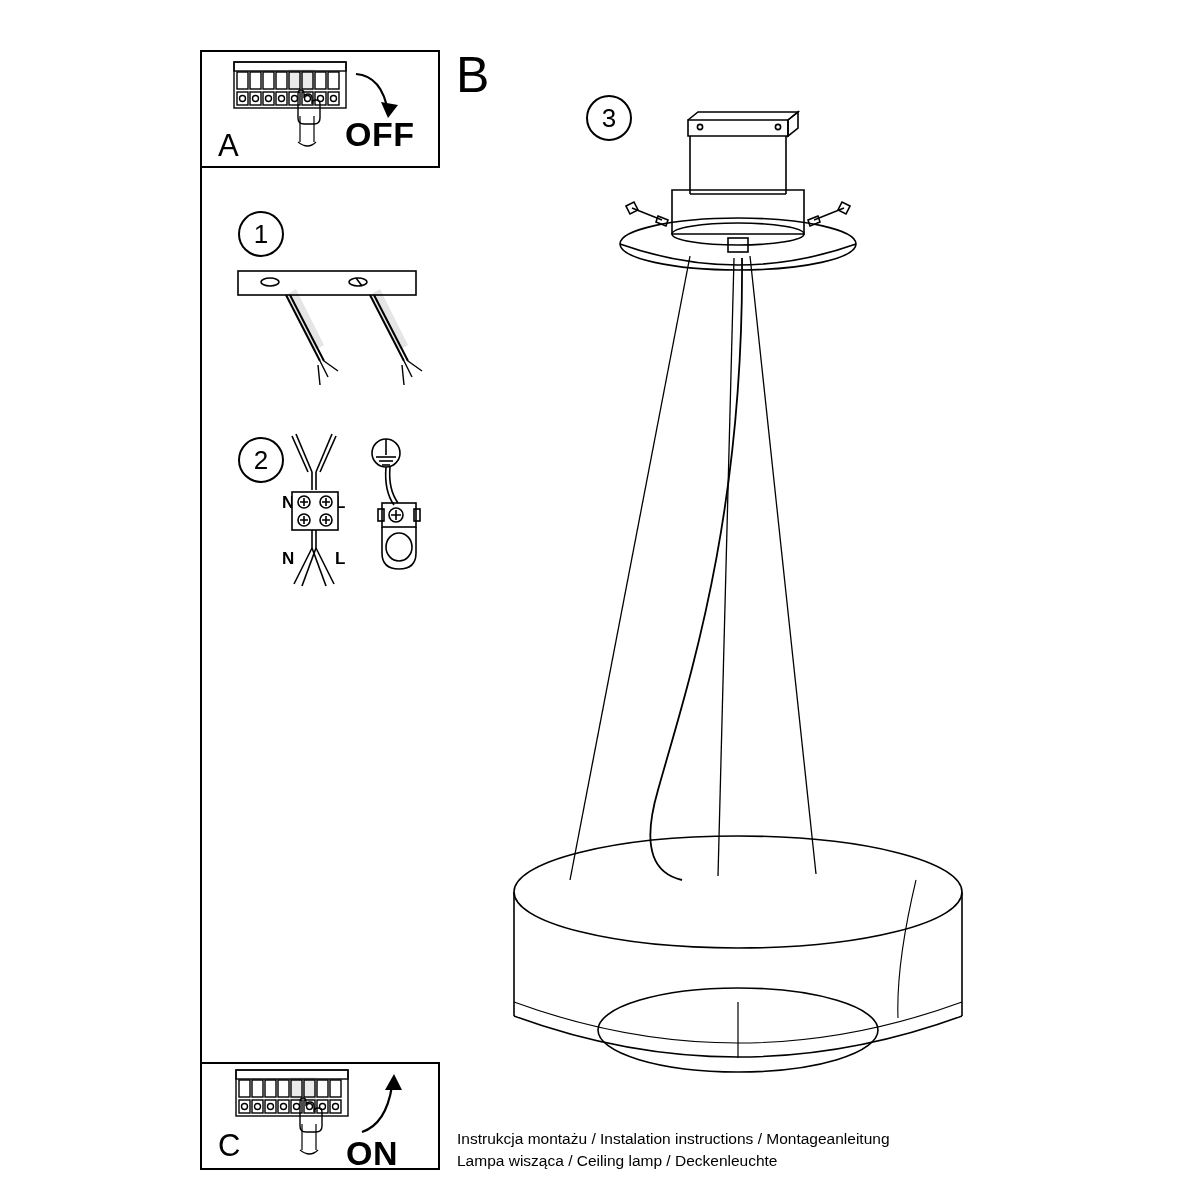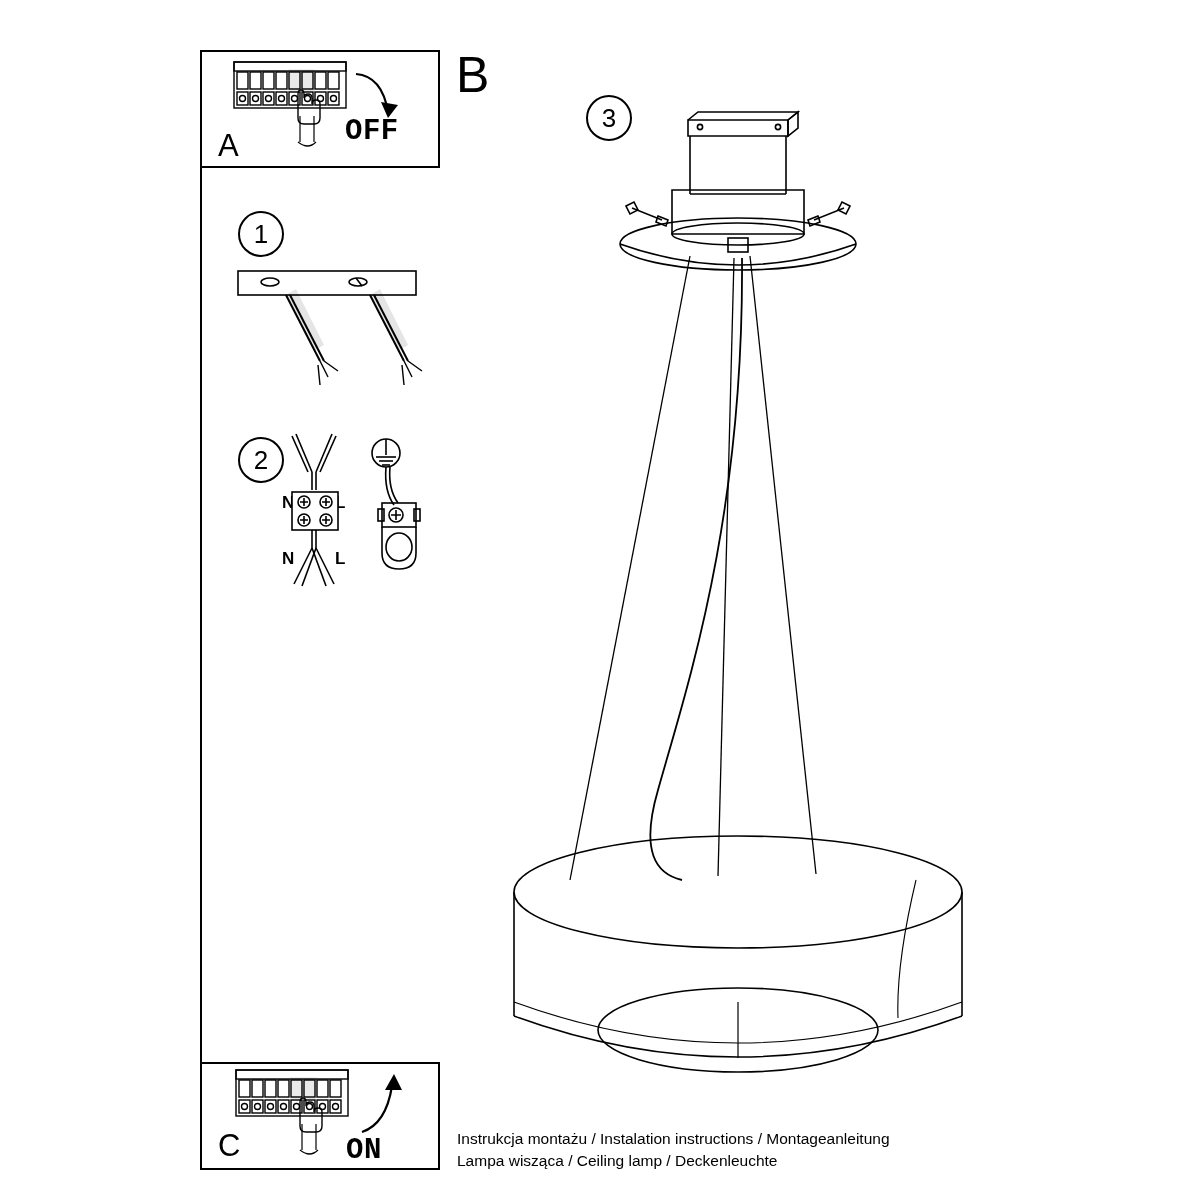--- a/index.html
+++ b/index.html
@@ -62,24 +62,23 @@
     font-weight: 400;
     line-height: 1;
   }
   .big-letter {
     position: absolute;
     font-size: 50px;
     line-height: 1;
   }
   .word {
     position: absolute;
-    font-size: 29px;
+    font-size: 34px;
     font-weight: bold;
     letter-spacing: 0.5px;
-    font-family: Liberation Mono, monospace;
   }
   .circ-num {
     position: absolute;
     width: 46px;
     height: 46px;
     border: 2px solid #000;
     border-radius: 50%;
     box-sizing: border-box;
     font-size: 26px;
     display: flex;

